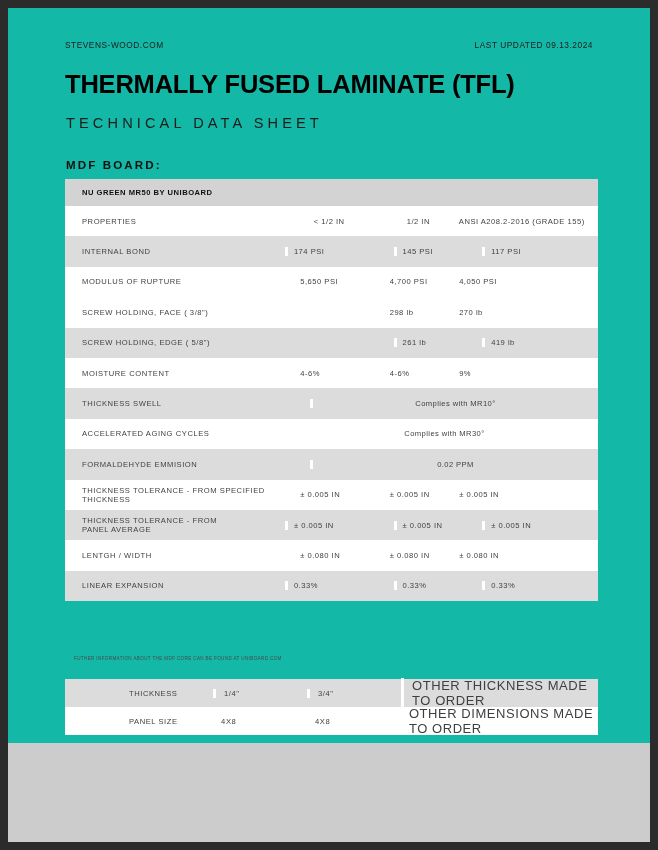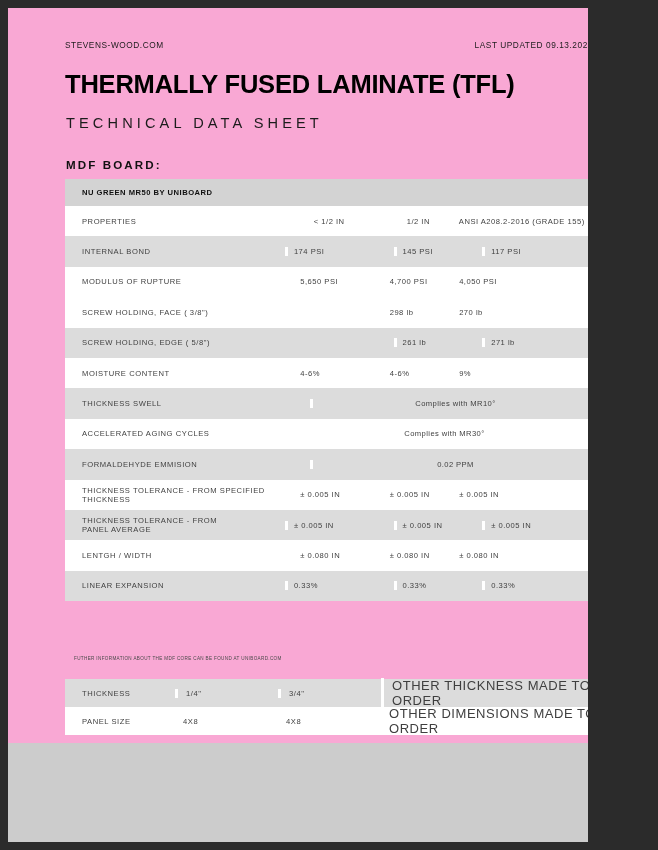--- a/index.html
+++ b/index.html
@@ -10,23 +10,23 @@
   body {
     width: 658px;
     height: 850px;
     overflow: hidden;
     font-family: "Liberation Sans", sans-serif;
   }
   .page {
     position: absolute;
     left: 8px;
     top: 8px;
-    width: 580px;
+    width: 642px;
     height: 834px;
-    background: #f9a8d4;
+    background: #14b8a6;
     overflow: hidden;
   }
 
   
   .meta {
     position: absolute;
     left: 57px;
     top: 32px;
     width: 528px;
     display: flex;
@@ -158,20 +158,21 @@
     position: absolute;
     left: 57px;
     top: 671px;
     width: 533px;
   }
   .brow {
     display: flex;
     height: 28px;
     align-items: center;
     box-sizing: border-box;
+    padding-left: 47px;
   }
   .brow.gray { background: #dcdcdc; }
   .brow.white { background: #ffffff; }
   .b1 {
     width: 110px;
     padding-left: 17px;
     box-sizing: border-box;
     font-size: 7.6px;
     letter-spacing: 0.55px;
     color: #3f3f3f;
@@ -250,21 +251,21 @@
         <div class="row white">
           <div class="c1">SCREW HOLDING, FACE (    3/8")</div>
           <div class="c2"></div>
           <div class="c3">298 lb</div>
           <div class="c4">270 lb</div>
         </div>
         <div class="row gray">
           <div class="c1">SCREW HOLDING, EDGE (    5/8")</div>
           <div class="c2"></div>
           <div class="c3">261 lb</div>
-          <div class="c4">271 lb</div>
+          <div class="c4">419 lb</div>
         </div>
         <div class="row white">
           <div class="c1">MOISTURE CONTENT</div>
           <div class="c2">4-6%</div>
           <div class="c3">4-6%</div>
           <div class="c4">9%</div>
         </div>
         <div class="row gray">
           <div class="c1">THICKNESS SWELL</div>
           <div class="merged">Complies with MR10°</div>

